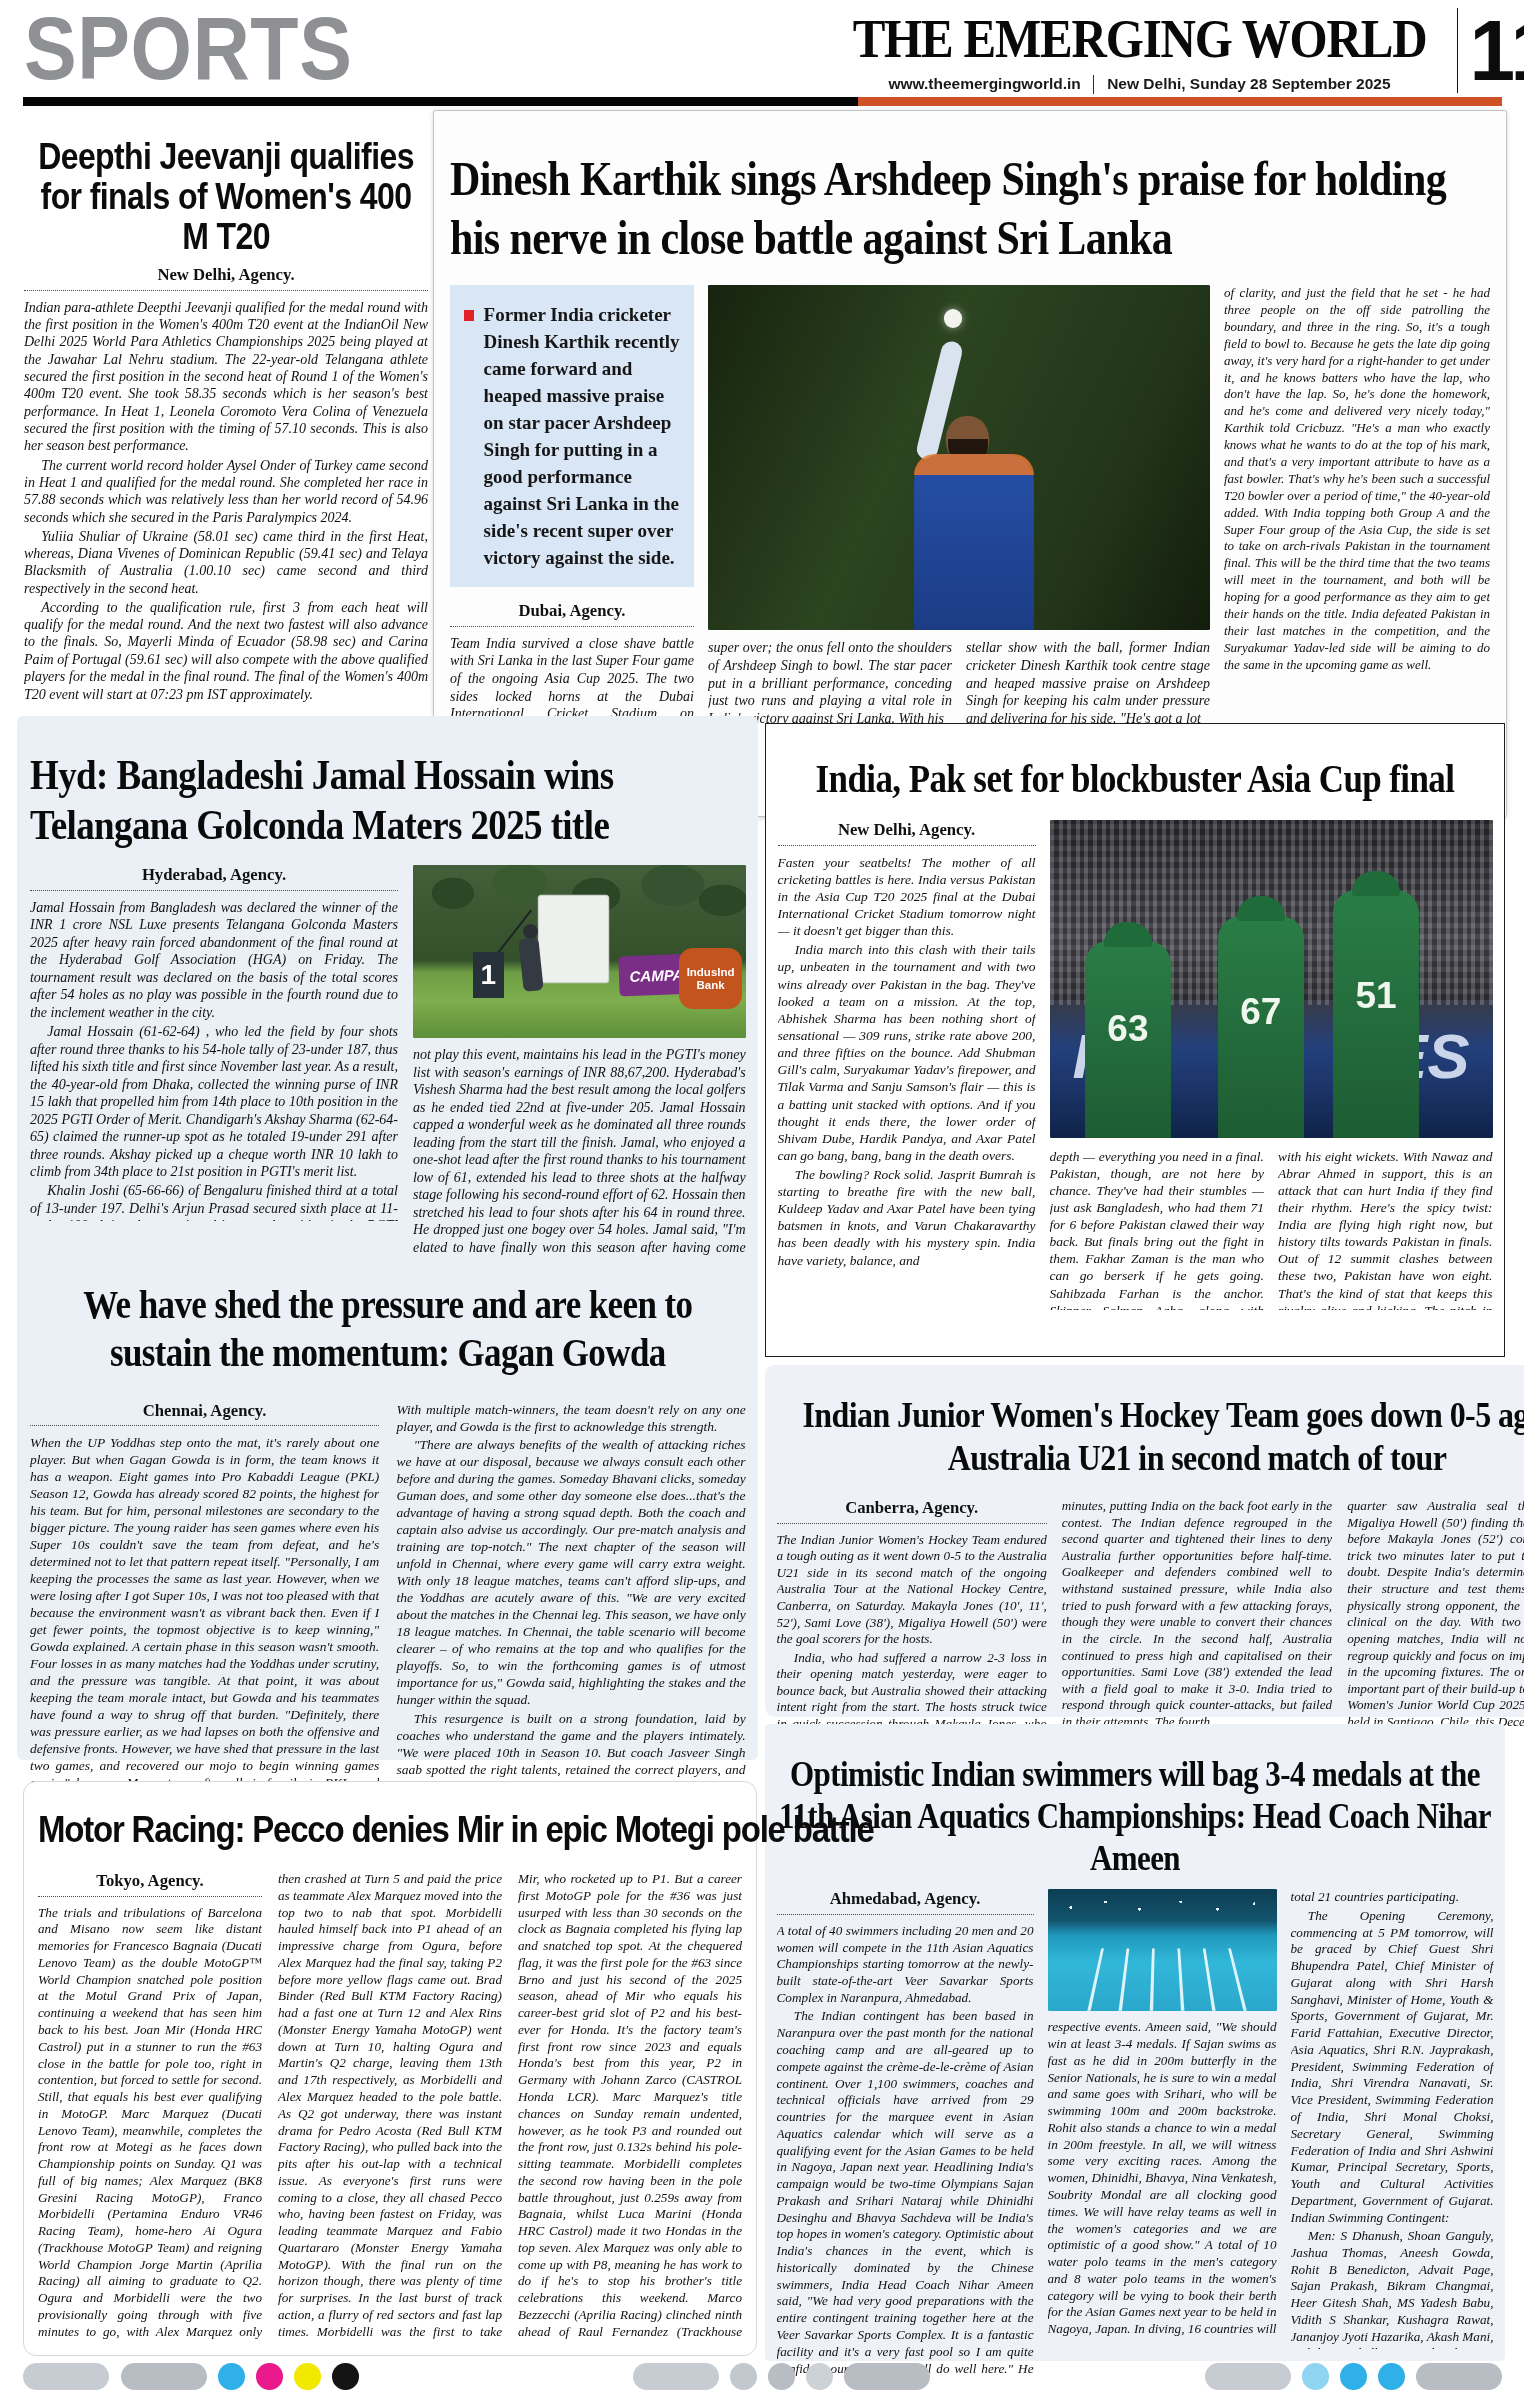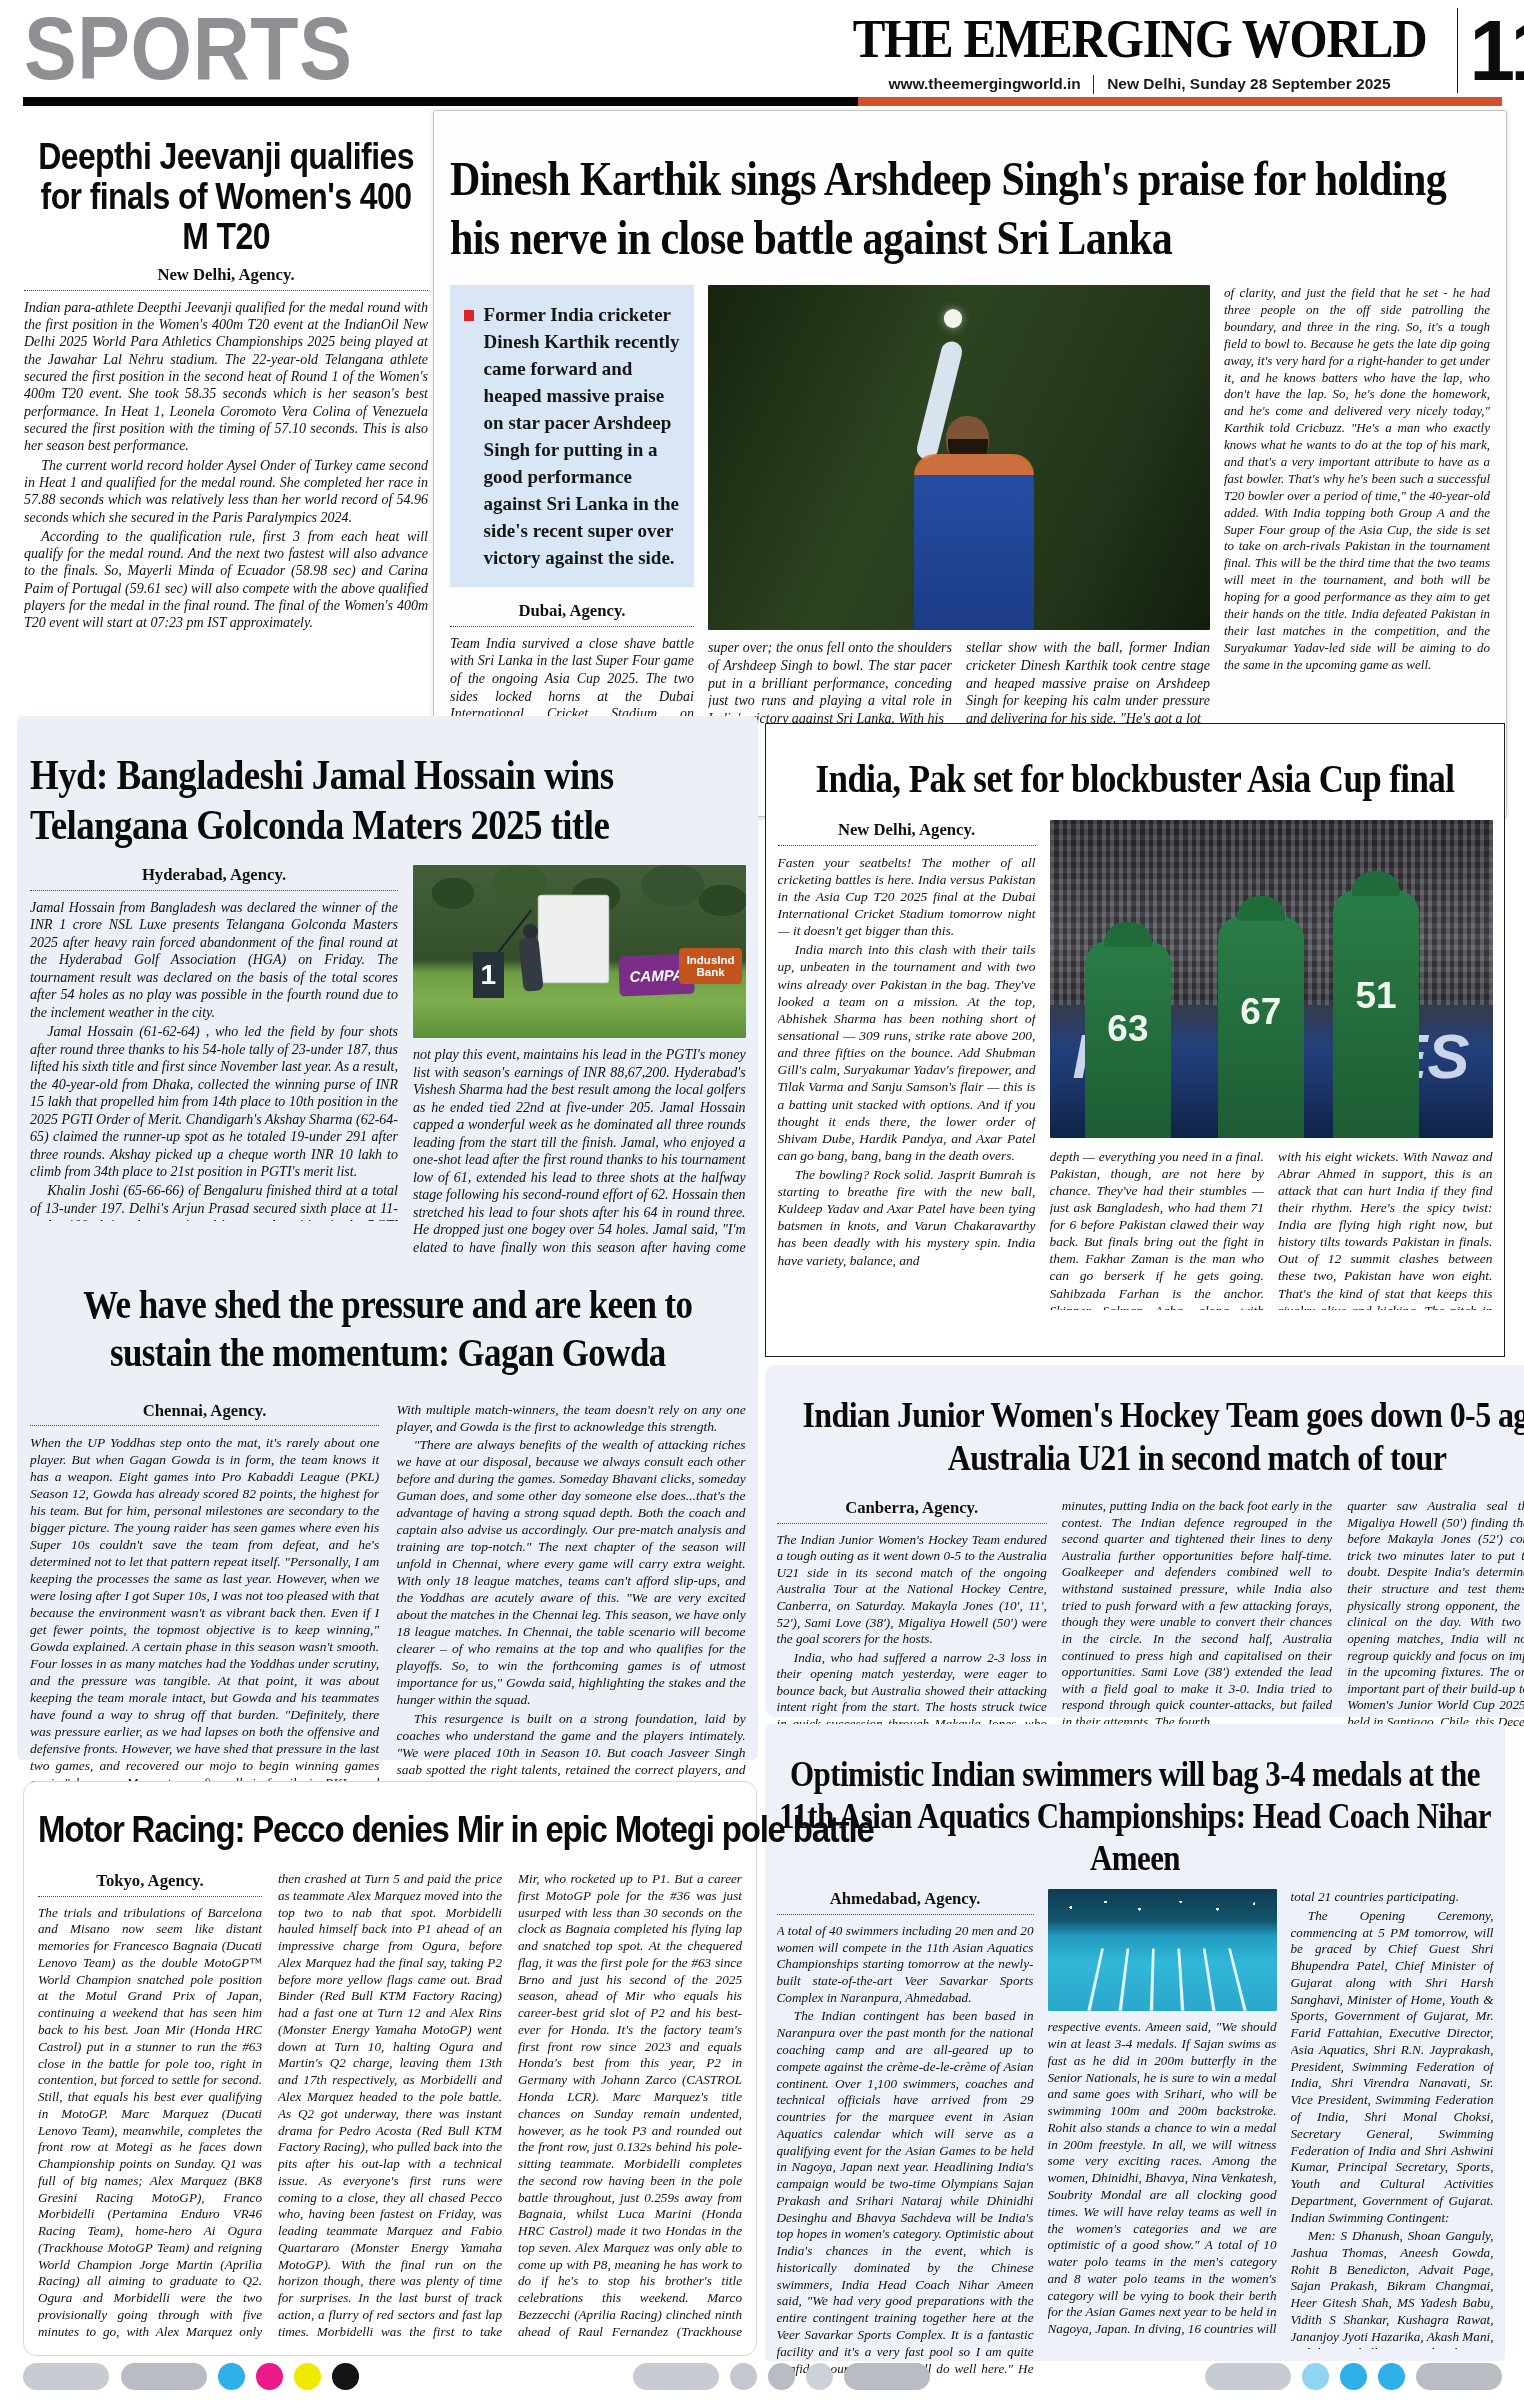--- a/index.html
+++ b/index.html
@@ -64,21 +64,21 @@
      radial-gradient(35px 26px at 12% 28%, #2c4726 60%, transparent 61%),
      radial-gradient(46px 32px at 32% 18%, #3a5a30 60%, transparent 61%),
      radial-gradient(40px 29px at 55% 30%, #2c4726 60%, transparent 61%),
      radial-gradient(52px 35px at 78% 20%, #365331 60%, transparent 61%),
      radial-gradient(40px 26px at 93% 35%, #2c4726 60%, transparent 61%);}
   .g-backdrop{position:absolute;left:38%;top:18%;width:69px;height:86px;background:#eef0ee;border-radius:2.3px;box-shadow:0 0 0 1.2px #cfd4cf;}
   .g-golfer-head{position:absolute;left:33%;top:34%;width:15px;height:15px;border-radius:50%;background:#2a2f33;}
   .g-golfer-body{position:absolute;left:32.6%;top:42%;width:19.6px;height:53px;border-radius:5.8px;background:#333a41;transform:rotate(-6deg);}
   .g-club{position:absolute;left:29%;top:22%;width:2.3px;height:69px;background:#1f2326;transform:rotate(38deg);}
   .g-board-campa{position:absolute;left:62%;top:52%;width:75px;height:40px;background:#7a2e86;border-radius:4.6px;display:flex;align-items:center;justify-content:center;font-family:"Liberation Sans",sans-serif;font-weight:800;font-style:italic;font-size:15px;color:#fff;transform:rotate(-2deg);}
-  .g-board-inds{position:absolute;left:80%;top:48%;width:63px;height:36px;background:#c4541e;border-radius:4px;display:flex;align-items:center;justify-content:center;text-align:center;font-family:"Liberation Sans",sans-serif;font-weight:800;font-size:11.5px;color:#fff;line-height:1.1;padding:15px;box-sizing:border-box;}
+  .g-board-inds{position:absolute;left:80%;top:48%;width:63px;height:61px;background:#c4541e;border-radius:14px;display:flex;align-items:center;justify-content:center;text-align:center;font-family:"Liberation Sans",sans-serif;font-weight:800;font-size:11.5px;color:#fff;line-height:1.1;padding:15px;box-sizing:border-box;}
   .g-board-one{position:absolute;left:18%;top:50%;width:31px;height:46px;background:#27313a;display:flex;align-items:center;justify-content:center;font-family:"Liberation Sans",sans-serif;font-weight:800;font-size:28px;color:#fff;}
   .g-right .body{font-size:14px;line-height:1.25;margin-top:8px;max-height:212px;}
   .gowda{margin-top:19.6px;}
   .gowda-title{font-size:35px;line-height:1.2;text-align:center;}
   .gw-grid{display:flex;gap:17.3px;margin-top:16px;}
   .gw-col{flex:1;}
   .gw-col .body{font-size:13.5px;line-height:1.26;max-height:357px;}
   
   .asiacup{left:765px;top:723px;width:740px;height:634px;background:#ffffff;border:1.7px solid #1c1c1c;padding:9.2px 11.5px;box-sizing:border-box;}
   .ac-title{font-size:35px;line-height:1.15;text-align:center;white-space:nowrap;}
@@ -148,20 +148,21 @@
 <div class="abs topbar-orange"></div>
 
 <section class="abs deepthi">
   <h1 class="title-sans squeeze" style="font-size:32px;">Deepthi Jeevanji qualifies for finals of Women's 400 M T20</h1>
   <div style="margin-top:22px;">
     <div class="byline">New Delhi, Agency.</div>
     <div class="drule"></div>
     <div class="body">
         <p>Indian para-athlete Deepthi Jeevanji qualified for the medal round with the first position in the Women's 400m T20 event at the IndianOil New Delhi 2025 World Para Athletics Championships 2025 being played at the Jawahar Lal Nehru stadium. The 22-year-old Telangana athlete secured the first position in the second heat of Round 1 of the Women's 400m T20 event. She took 58.35 seconds which is her season's best performance. In Heat 1, Leonela Coromoto Vera Colina of Venezuela secured the first position with the timing of 57.10 seconds. This is also her season best performance.</p>
         <p>The current world record holder Aysel Onder of Turkey came second in Heat 1 and qualified for the medal round. She completed her race in 57.88 seconds which was relatively less than her world record of 54.96 seconds which she secured in the Paris Paralympics 2024.</p>
+        <p>Yuliia Shuliar of Ukraine (58.01 sec) came third in the first Heat, whereas, Diana Vivenes of Dominican Republic (59.41 sec) and Telaya Blacksmith of Australia (1.00.10 sec) came second and third respectively in the second heat.</p>
         <p>According to the qualification rule, first 3 from each heat will qualify for the medal round. And the next two fastest will also advance to the finals. So, Mayerli Minda of Ecuador (58.98 sec) and Carina Paim of Portugal (59.61 sec) will also compete with the above qualified players for the medal in the final round. The final of the Women's 400m T20 event will start at 07:23 pm IST approximately.</p>
       </div>
   </div>
 </section>
 
 <section class="abs karthik">
   <h1 class="title-serif squeeze" style="font-size:42px;">Dinesh Karthik sings Arshdeep Singh's praise for holding his nerve in close battle against Sri Lanka</h1>
   <div class="k-grid" style="margin-top:32px;">
     <div class="k-left">
       <div class="quote">

